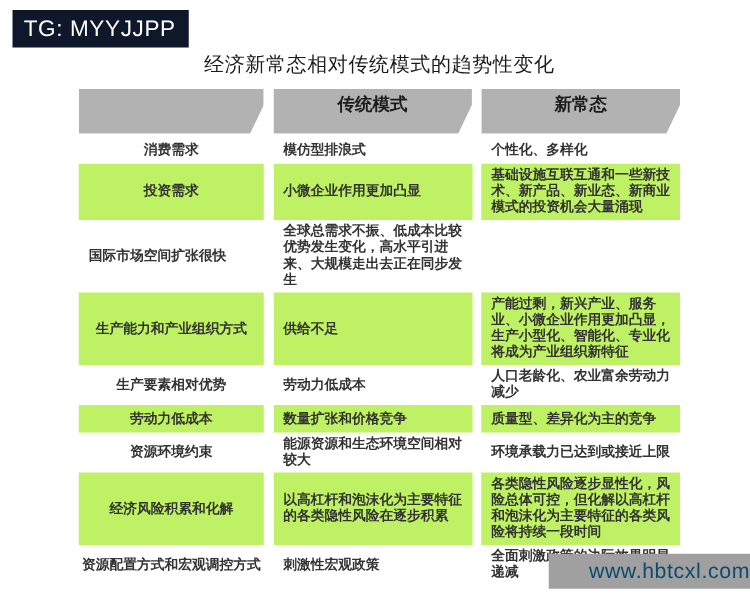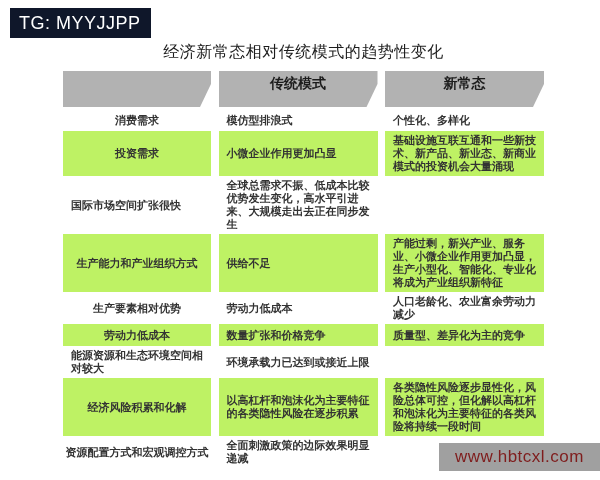--- a/index.html
+++ b/index.html
@@ -79,24 +79,24 @@
     text-align: left;
     padding: 3px 8px;
   }
   .body-row.shaded .cell { background: #bef264; }
 
   .bottom-badge {
     position: absolute;
     right: 0; top: 443px;
     width: 161px; height: 28px;
     background: #a0a0a0;
-    color: #7f1d1d;
+    color: #0c4a6e;
     font-size: 17px;
     line-height: 28px;
-    text-align: center;
+    text-align: right;
     letter-spacing: 0.5px;
   }
 </style>
 </head>
 <body>
 
 <div class="top-badge">TG: MYYJJPP</div>
 
 <div class="page-title">经济新常态相对传统模式的趋势性变化</div>
 
@@ -136,30 +136,32 @@
     <div class="cell cell-new">人口老龄化、农业富余劳动力减少</div>
   </div>
 
   <div class="grid-row body-row shaded">
     <div class="cell cell-aspect">劳动力低成本</div>
     <div class="cell cell-trad">数量扩张和价格竞争</div>
     <div class="cell cell-new">质量型、差异化为主的竞争</div>
   </div>
 
   <div class="grid-row body-row">
+    <div class="cell cell-aspect">资源环境约束</div>
     <div class="cell cell-trad">能源资源和生态环境空间相对较大</div>
     <div class="cell cell-new">环境承载力已达到或接近上限</div>
   </div>
 
   <div class="grid-row body-row shaded">
     <div class="cell cell-aspect">经济风险积累和化解</div>
     <div class="cell cell-trad">以高杠杆和泡沫化为主要特征的各类隐性风险在逐步积累</div>
     <div class="cell cell-new">各类隐性风险逐步显性化，风险总体可控，但化解以高杠杆和泡沫化为主要特征的各类风险将持续一段时间</div>
   </div>
 
   <div class="grid-row body-row">
     <div class="cell cell-aspect">资源配置方式和宏观调控方式</div>
+    <div class="cell cell-trad">刺激性宏观政策</div>
     <div class="cell cell-new">全面刺激政策的边际效果明显递减</div>
   </div>
 </div>
 </div>
 
 <div class="bottom-badge">www.hbtcxl.com</div>
 
 </body></html>

